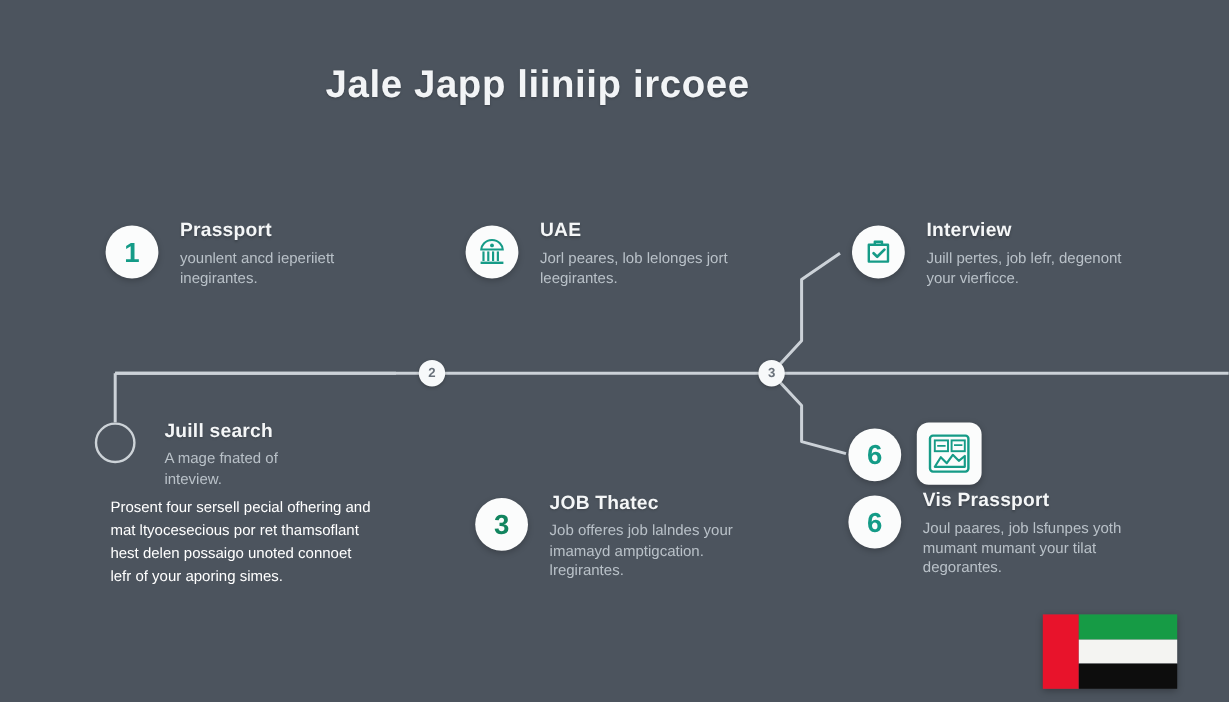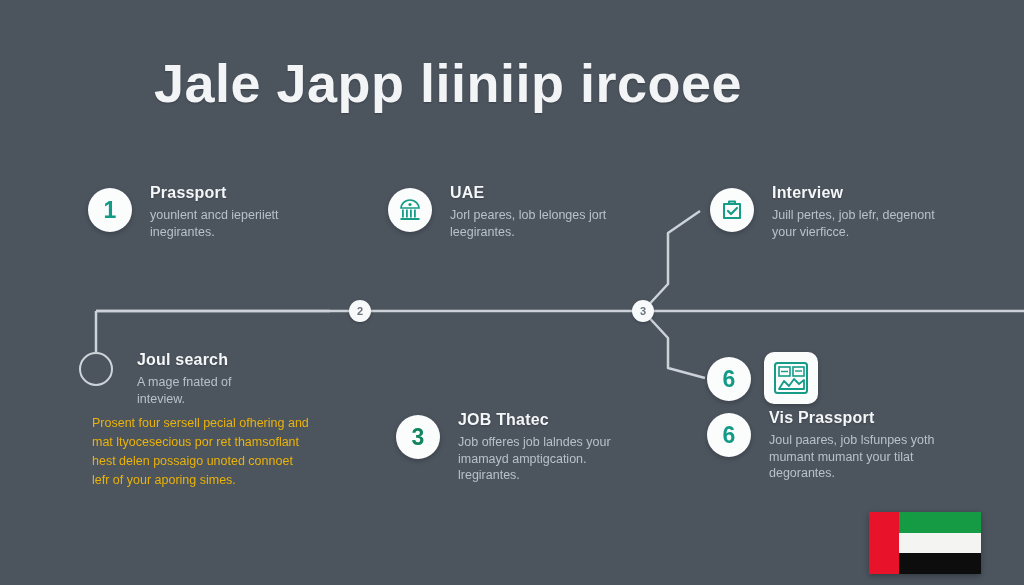--- a/index.html
+++ b/index.html
@@ -21,21 +21,21 @@
     height: 585px;
   }
 
   
   .title {
     position: absolute;
     left: 0;
     top: 52px;
     width: 896px;
     text-align: center;
-    font-size: 54px;
+    font-size: 32px;
     font-weight: bold;
     color: #f2f4f6;
     letter-spacing: 0.5px;
     text-shadow: 0 1px 2px rgba(0,0,0,0.25);
   }
 
   
   .lines {
     position: absolute;
     left: 0;
@@ -129,21 +129,21 @@
     display: flex;
     align-items: center;
     justify-content: center;
   }
 
   
   .paragraph {
     position: absolute;
     font-size: 12.5px;
     line-height: 19px;
-    color: #eab308;
+    color: #ffffff;
   }
   .paragraph div { white-space: nowrap; }
 
   
   .flag {
     position: absolute;
     left: 869px;
     top: 512px;
     width: 112px;
     height: 62px;
@@ -224,21 +224,21 @@
       </div>
     </div>
   </div>
 
   <div class="node-sm" style="left:349px; top:300px;">2</div>
   <div class="node-sm" style="left:632px; top:300px;">3</div>
 
   <div class="step" style="left:79px; top:352px;">
     <div class="ring"></div>
     <div class="step-body" style="left:58px; top:-1px; width:200px;">
-      <div class="step-title">Joul search</div>
+      <div class="step-title">Juill search</div>
       <div class="step-desc">
         <div>A mage fnated of</div>
         <div>inteview.</div>
       </div>
     </div>
   </div>
 
   <div class="badge" style="position:absolute; left:707px; top:357px;">6</div>
 
   <div class="icon-tile" style="left:764px; top:352px;">

